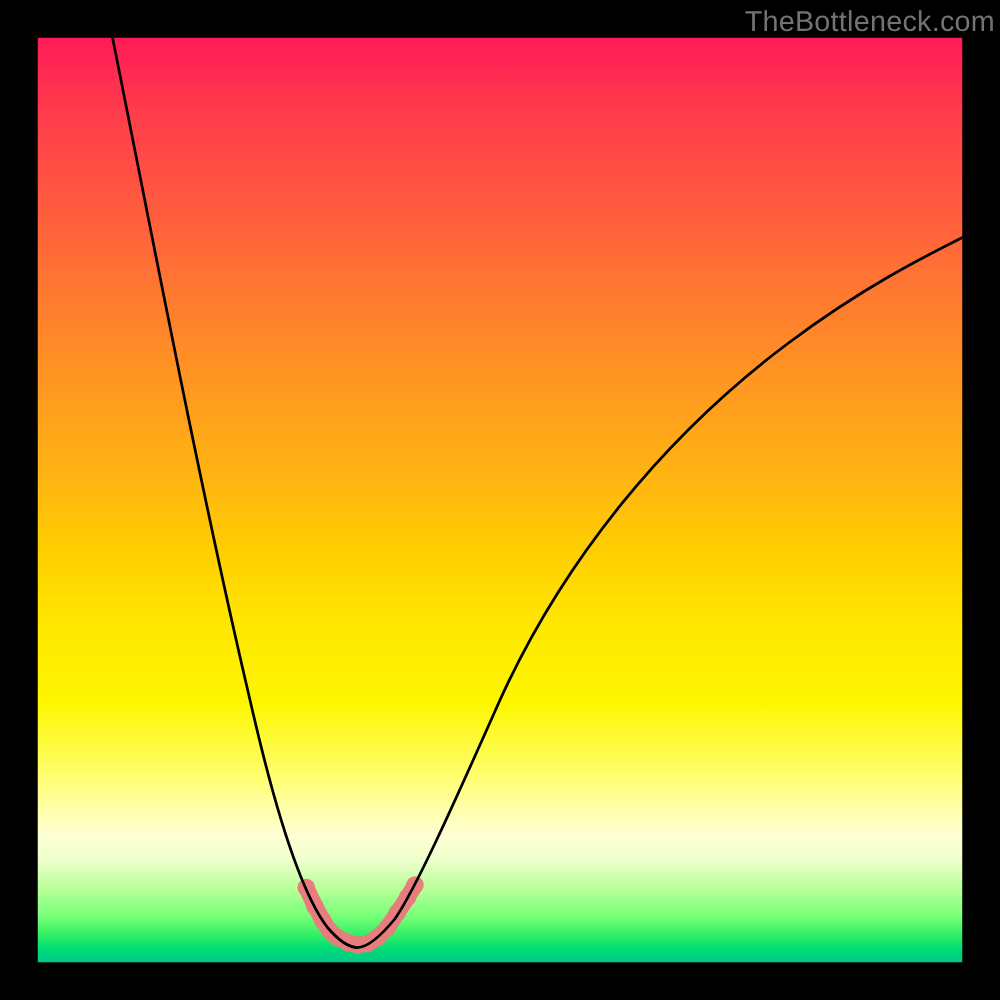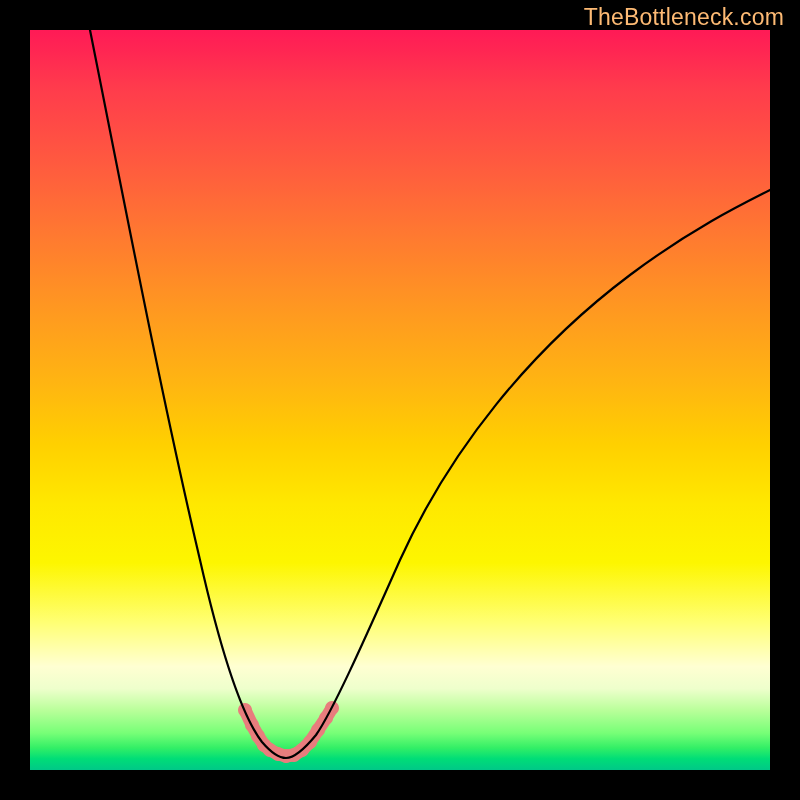--- a/index.html
+++ b/index.html
@@ -50,22 +50,22 @@
       #b8ff99 92%,
       #77ff77 95%,
       #33ef66 97%,
       #00dd77 98.5%,
       #00c888 100%
     );
   }
   .watermark {
     position: absolute;
     top: 4px;
-    right: 16px;
-    color: #fdba74;
+    right: 4px;
+    color: #737373;
     font-size: 23px;
     font-weight: 500;
     letter-spacing: 0.2px;
   }
   svg {
     position: absolute;
     top: 0;
     left: 0;
   }
   .curve {

